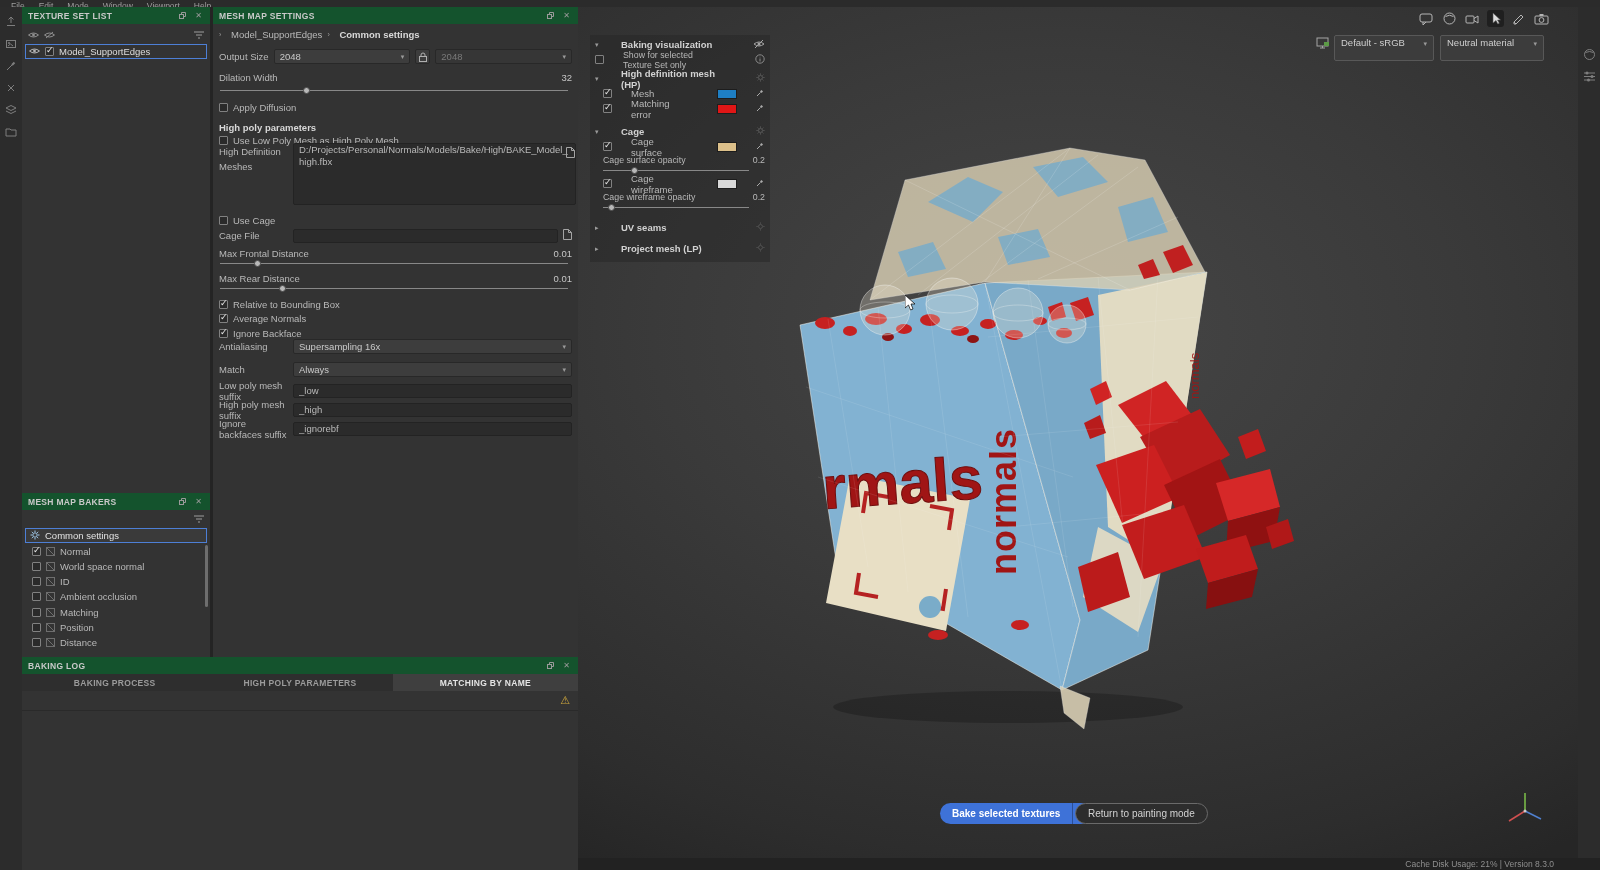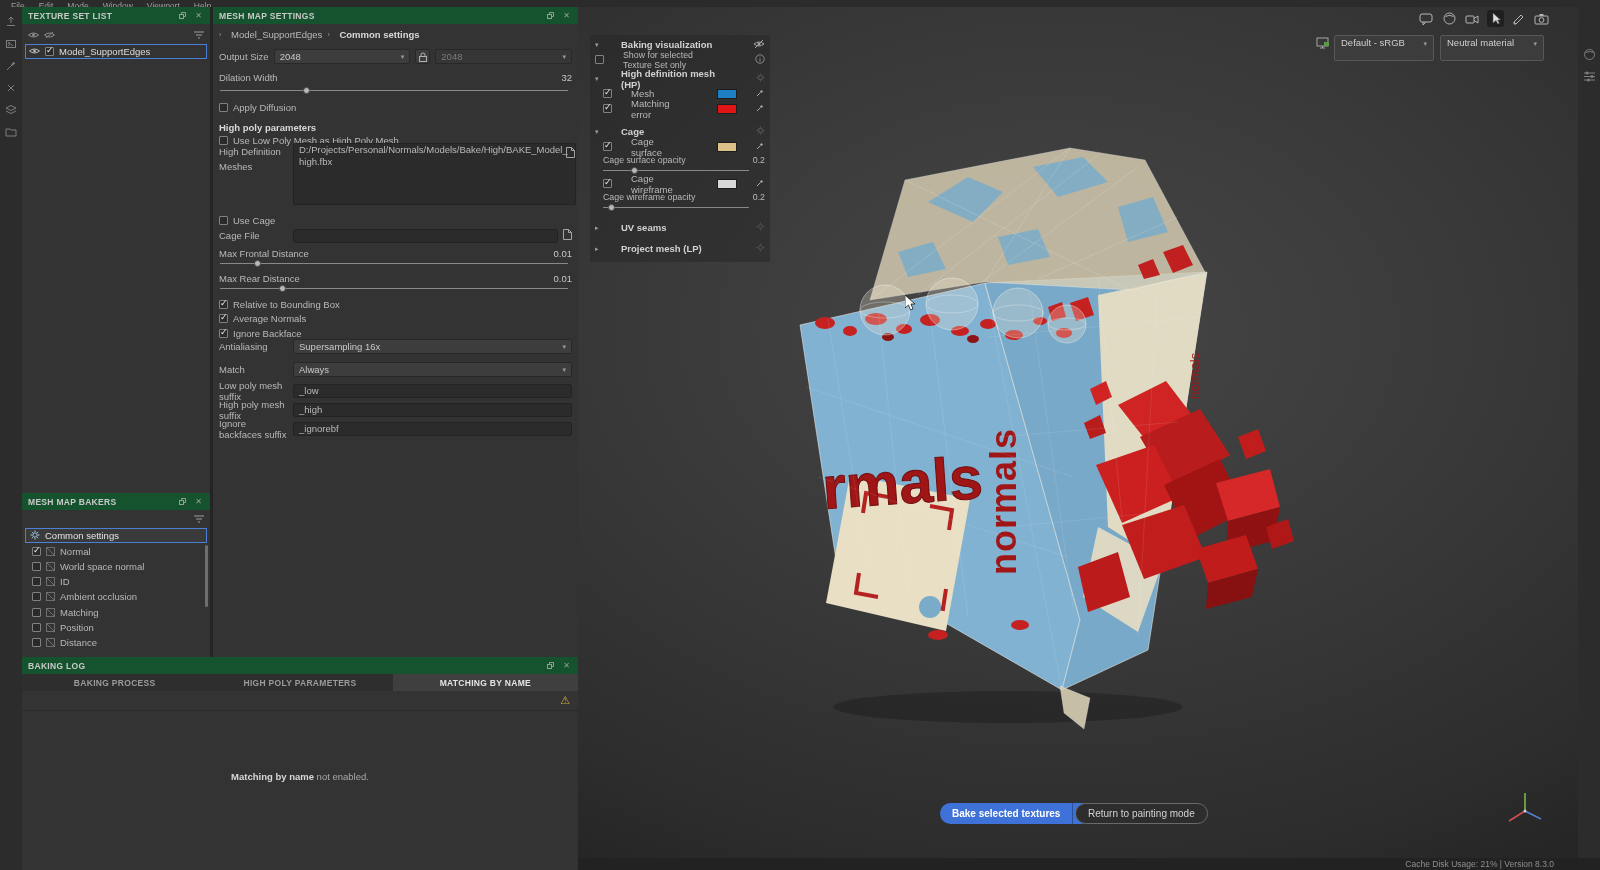--- a/index.html
+++ b/index.html
@@ -342,23 +342,20 @@
         </span>
       <span class="hbtn">✕</span>
     </div>
     <div class="tabbar">
       <div class="tab">BAKING PROCESS</div>
       <div class="tab">HIGH POLY PARAMETERS</div>
       <div class="tab active">MATCHING BY NAME</div>
     </div>
     <span style="position:absolute;right:8px;top:37px;font-size:11px;color:#cfa83c">⚠</span>
     <div class="divline" style="top:53px"></div>
-    <div style="position:absolute;left:0;right:0;top:114px;text-align:center;font-size:9.5px">
-      <span class="bold">Matching by name</span><span style="color:#a9a9a9"> not enabled.</span>
-    </div>
   </div>
 
   <div id="viewport">
 
     <svg width="1000" height="851" viewBox="0 0 1000 851" style="position:absolute;left:0;top:0">
       <ellipse cx="430" cy="700" rx="175" ry="16" fill="rgba(0,0,0,0.22)"></ellipse>
 
       <polygon points="222,318 407,276 502,613 484,683 258,553" fill="#82b2d2" stroke="rgba(250,248,240,0.5)" stroke-width="1"></polygon>
       <polygon points="407,276 629,265 570,643 484,683 502,613" fill="#79a9c8" stroke="rgba(250,248,240,0.5)" stroke-width="1"></polygon>
       <polygon points="520,288 629,265 585,555 530,520" fill="#e7ddc3" opacity="0.95"></polygon>

